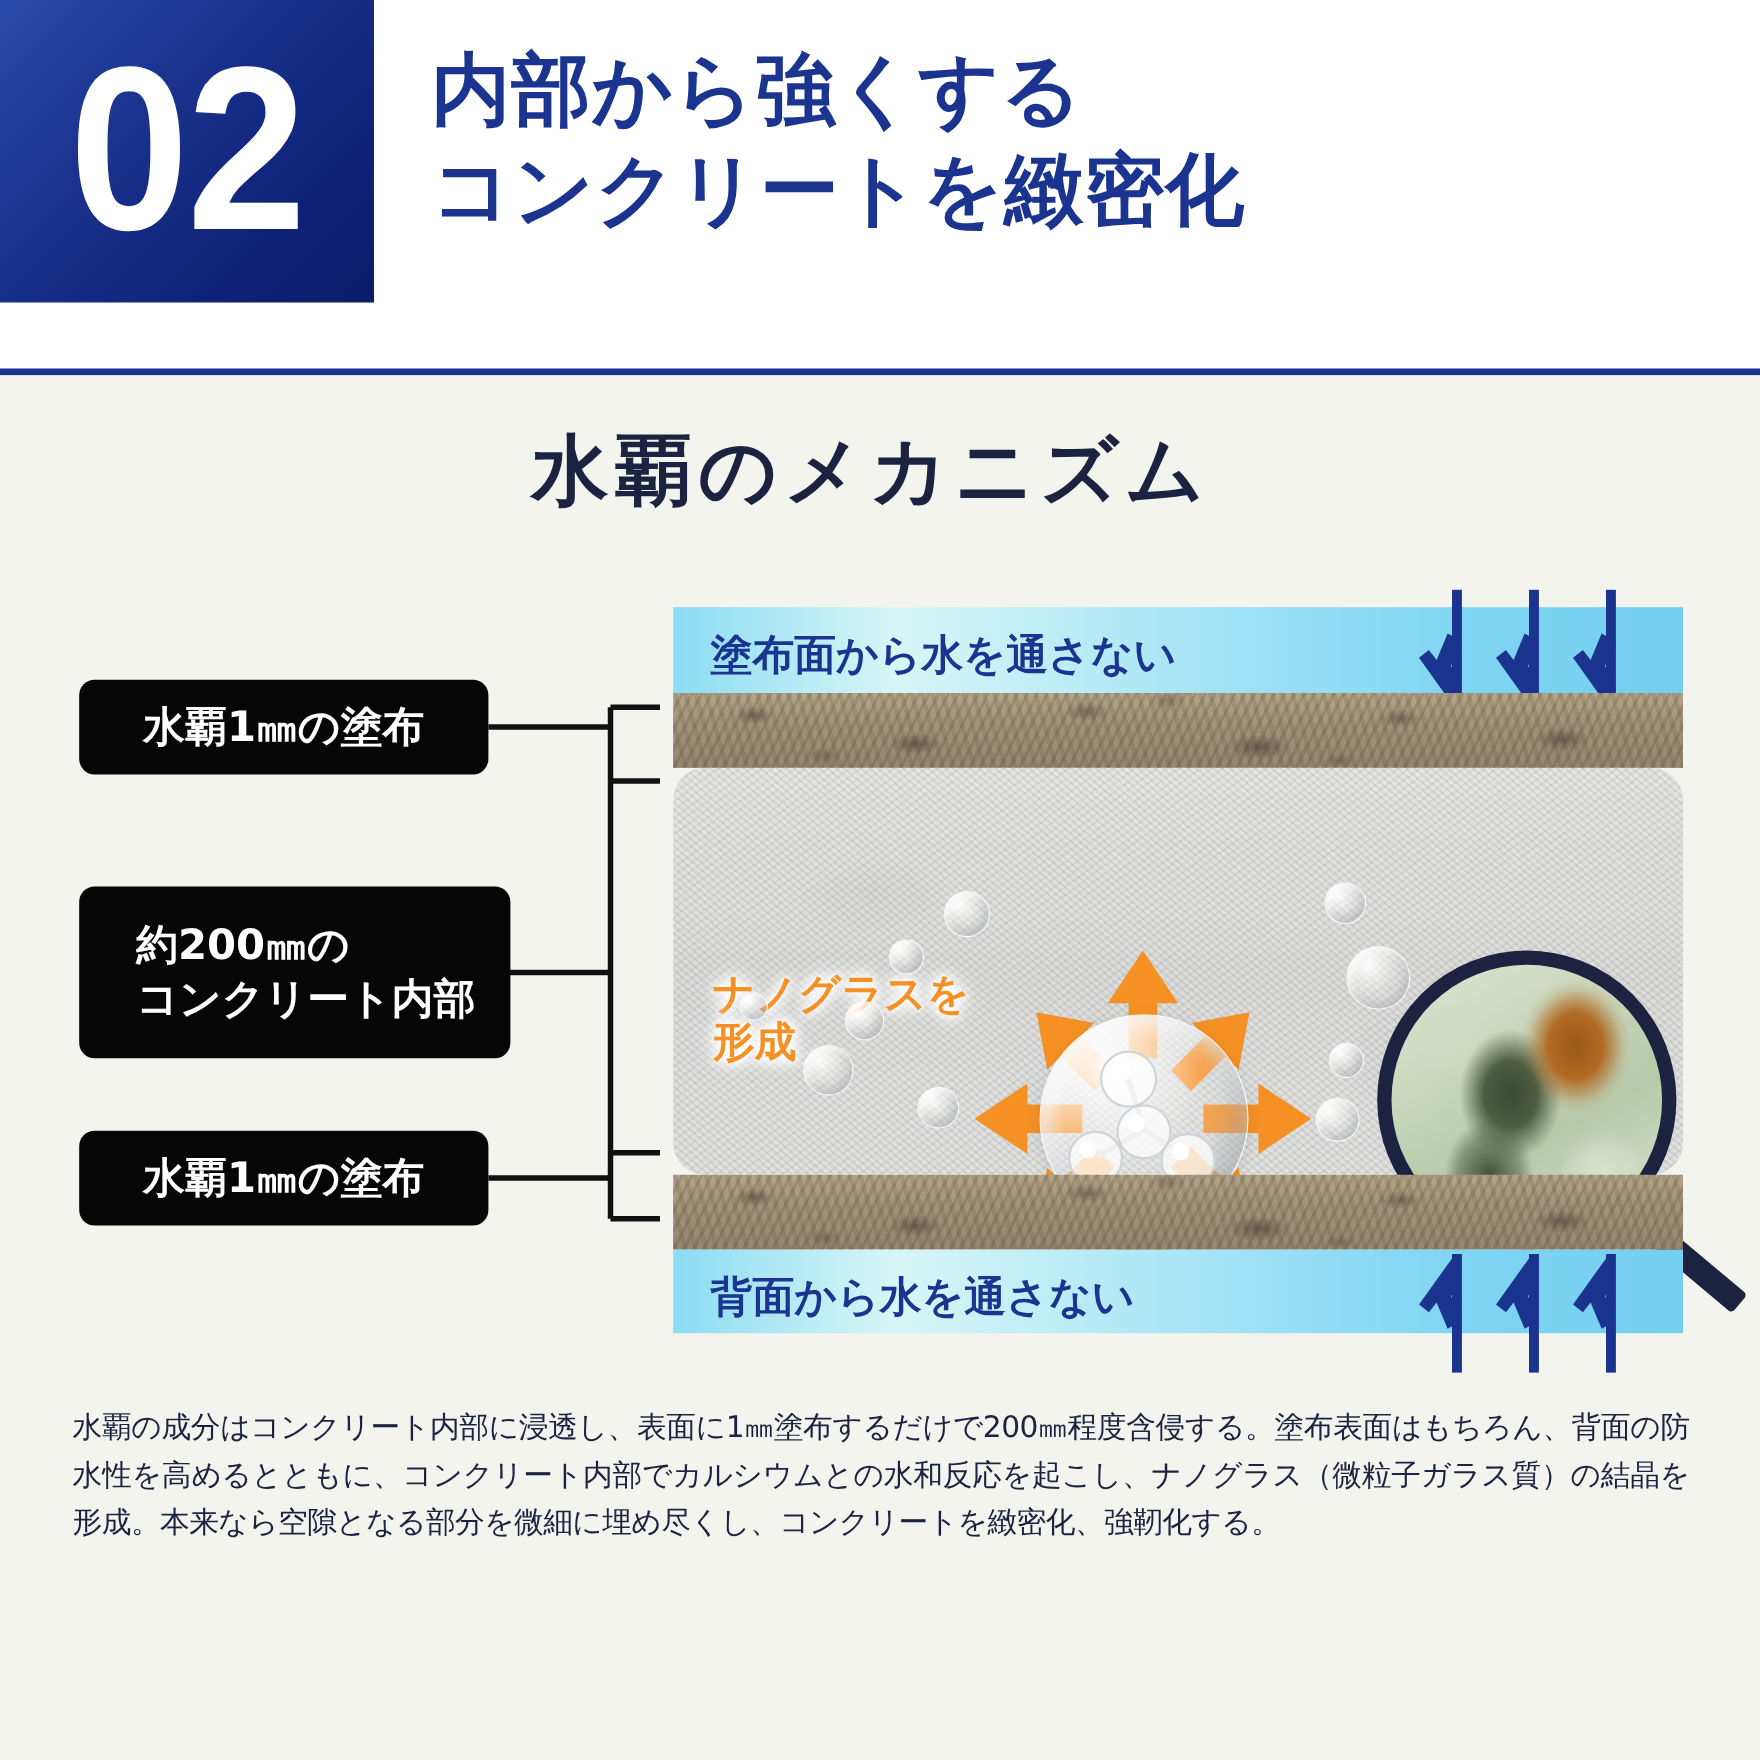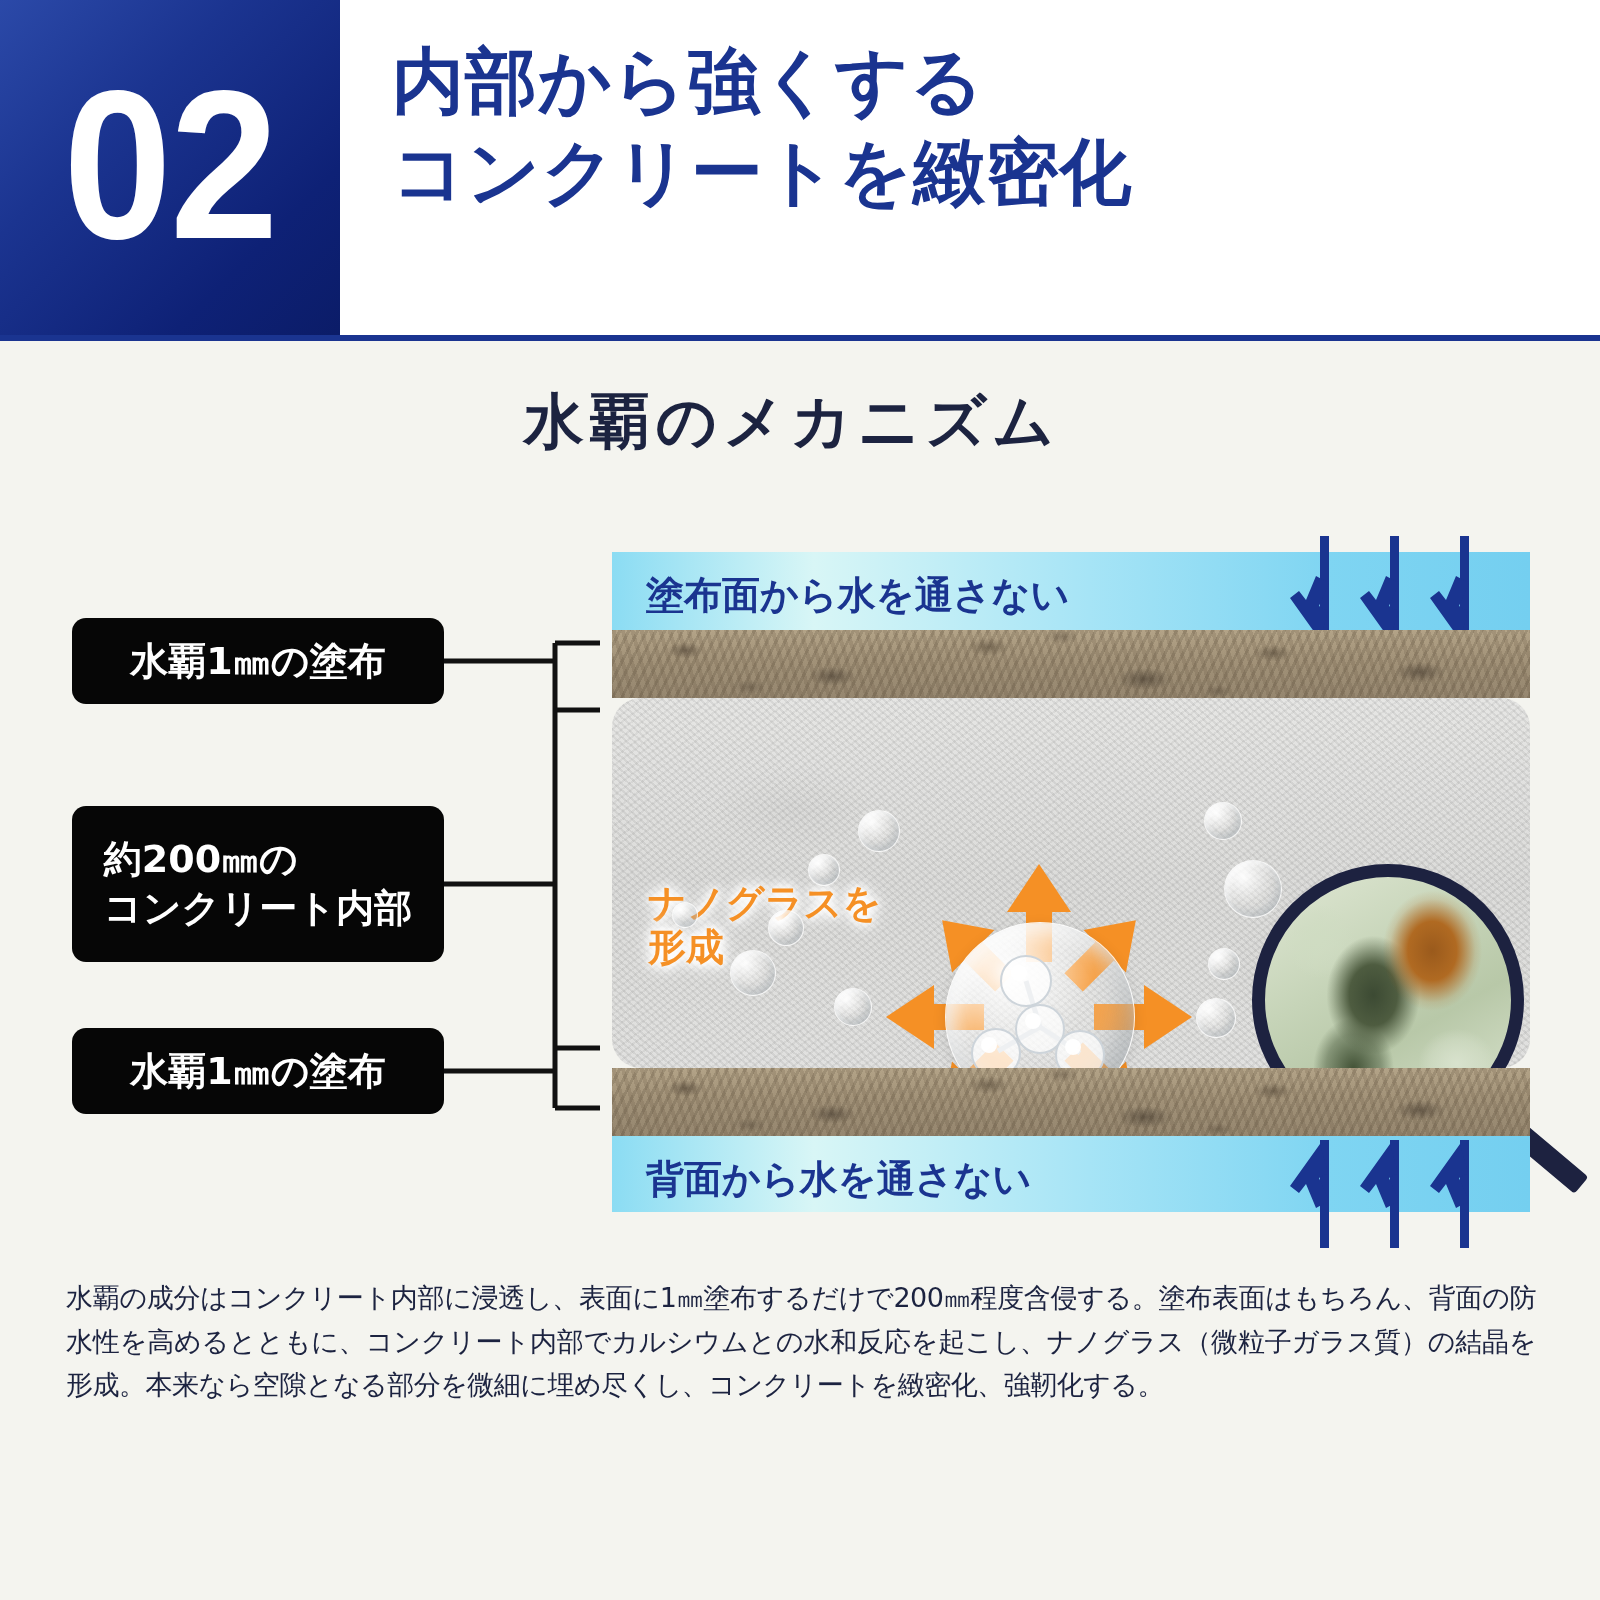--- a/index.html
+++ b/index.html
@@ -10,21 +10,21 @@
     overflow:hidden;
     position:relative;
   }
 
   
   #header{
     position:absolute;left:0;top:0;width:1600px;height:338px;
     background:#ffffff;
   }
   #header-number-box{
-    position:absolute;left:0;top:0;width:340px;height:335px;
+    position:absolute;left:0;top:0;width:340px;height:275px;
     background:linear-gradient(135deg,#2b49a8 0%,#1b3490 35%,#0e2176 75%,#0b1c68 100%);
     display:flex;align-items:center;justify-content:center;
   }
   #header-number{
     color:#ffffff;
     font-size:212px;
     font-weight:bold;
     letter-spacing:-2px;
     line-height:1;
     font-family:"Liberation Sans","DejaVu Sans",sans-serif;
@@ -45,21 +45,21 @@
     position:absolute;left:0;top:335px;width:1600px;height:6px;
     background:#1a3490;
   }
 
   
   #subtitle{
     position:absolute;left:0;top:382px;width:1584px;
     text-align:center;
     font-family:Liberation Serif, serif;
     font-weight:bold;
-    font-size:60px;
+    font-size:70px;
     color:#1c2340;
     letter-spacing:6px;
   }
 
   
   #diagram{
     position:absolute;left:612px;top:552px;width:918px;height:662px;
     overflow:visible;
   }
   .band{
@@ -170,21 +170,21 @@
     border-radius:14px;
     font-weight:bold;
     font-size:38px;
     line-height:1.28;
     text-align:left;
     display:flex;align-items:center;justify-content:center;
     font-family:"DejaVu Sans","Liberation Sans",sans-serif;
     letter-spacing:0px;
   }
   #lbl-0{left:12px;top:18px;width:372px;height:86px;}
-  #lbl-1{left:12px;top:206px;width:372px;height:156px;}
+  #lbl-1{left:12px;top:206px;width:372px;height:156px;padding-left:20px;}
   #lbl-2{left:12px;top:428px;width:372px;height:86px;}
   .lbl span{display:block;}
 
   
   #bodytext{
     position:absolute;left:66px;top:1276px;width:1470px;
     font-size:27px;
     line-height:1.62;
     color:#1c2340;
     font-family:"DejaVu Sans","Liberation Sans",sans-serif;

